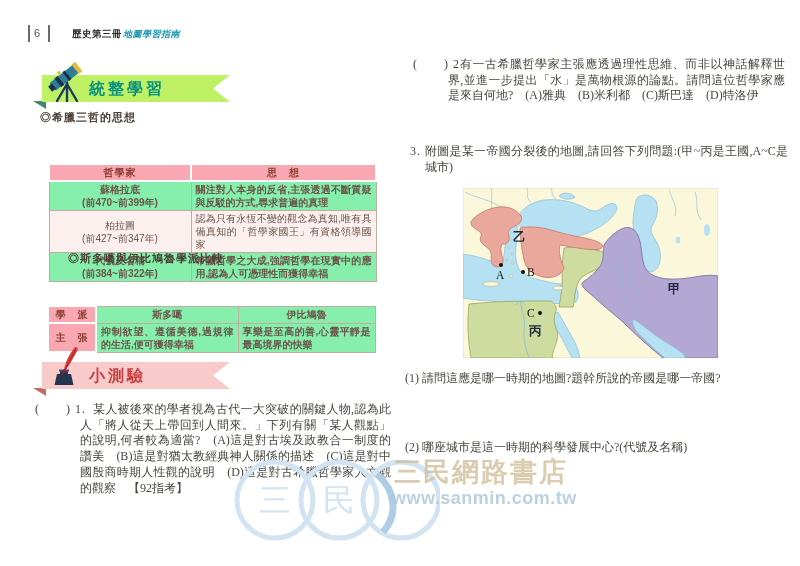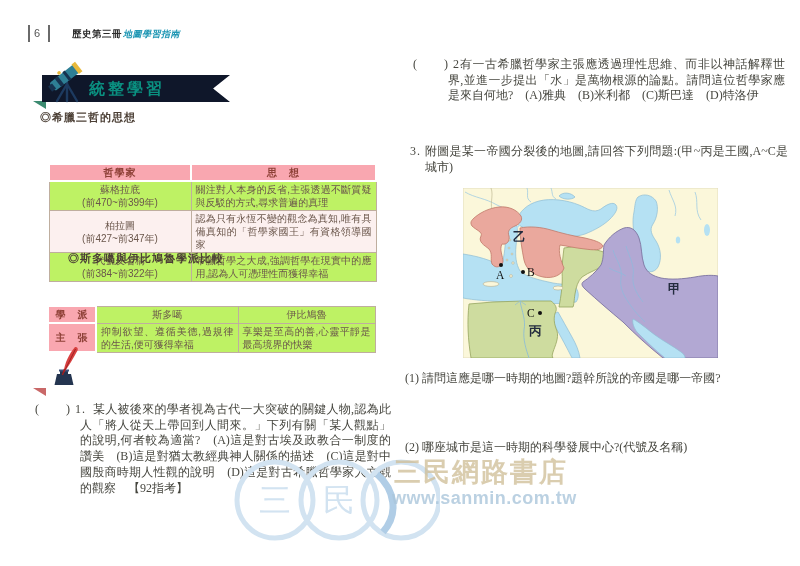--- a/index.html
+++ b/index.html
@@ -11,38 +11,38 @@
   .hdr-bar{position:absolute;width:2px;height:17px;background:#6a6a6a;}
   .hdr-num{position:absolute;font-family:"Liberation Sans",sans-serif;font-size:11px;color:#555;}
   .hdr-title{position:absolute;font-family:"Liberation Sans",sans-serif;font-size:9.5px;font-weight:bold;color:#2b2b2b;letter-spacing:.5px;}
   .hdr-sub{position:absolute;font-family:"Liberation Sans",sans-serif;font-size:9px;font-weight:bold;font-style:italic;color:#1f97b4;letter-spacing:.5px;margin-left:16px;}
 
   
   .ribbon{position:absolute;width:141px;height:27px;line-height:27px;
           clip-path:polygon(0 0,100% 0,91% 50%,100% 100%,0 100%);
           font-family:"Liberation Sans",sans-serif;font-weight:bold;font-size:16px;
           letter-spacing:3px;padding-left:47px;box-sizing:content-box;}
-  .ribbon.green{background:#0f172a;color:#0a9080;}
+  .ribbon.green{background:#bef264;color:#0a9080;}
   .ribbon.pink{background:#f9caca;color:#c8403f;}
   .fold{position:absolute;width:13px;height:8px;clip-path:polygon(100% 0,0 0,100% 100%);}
   .fold.green{background:#3b8a70;}
   .fold.pink{background:#c96868;}
 
   
   .sec-h{position:absolute;font-family:"Liberation Sans",sans-serif;font-size:11px;
          font-weight:bold;color:#4b3f35;letter-spacing:1px;}
 
   
   table.tb{border-collapse:collapse;table-layout:fixed;width:327px;
            font-family:"Liberation Sans",sans-serif;font-size:10px;color:#6a564b;line-height:13px;margin-top:36px;}
   table.tb th{background:#f9a7b0;color:#8e4037;font-weight:bold;border:2px solid #fff;
               text-align:center;letter-spacing:1px;}
   table.tb td{border:1px solid #bfae9f;padding:1px 4px;vertical-align:middle;}
   tr.h th{height:13px;}
-  td.ry{background:#bef264;}
+  td.ry{background:#86efac;font-weight:bold;}
   td.rp{background:#fcf0ef;}
   td.center{text-align:center;}
   td.twoLine{height:26px;}
   .tb .just{text-align:justify;}
 
   
   .q{position:absolute;font-size:12px;line-height:15.7px;color:#46463f;}
   .qprefix{position:absolute;left:0;top:0;letter-spacing:1px;white-space:pre;}
   .qbody{display:block;text-align:justify;}
   .subq{position:absolute;font-size:12px;color:#46463f;white-space:nowrap;font-family:Liberation Serif, serif;}
@@ -141,20 +141,23 @@
     </tr>
     <tr>
       <th>主　張</th>
       <td class="ry just twoLine">抑制欲望、遵循美德,過規律的生活,便可獲得幸福</td>
       <td class="ry just twoLine">享樂是至高的善,心靈平靜是最高境界的快樂</td>
     </tr>
   </tbody>
     </table>
 
   <div class="fold pink" style="left:33px;top:388px;"></div>
+  <div class="ribbon pink" style="left:42px;top:362px;">
+    <span>小測驗</span>
+  </div>
   <svg class="abs" style="left:46px;top:345px;" width="42" height="44" viewBox="0 0 42 44">
     <path d="M11,29 L25,29 L27.5,40 L8.5,40 Z" fill="#243550"></path>
     <rect x="14" y="25.5" width="8" height="5" fill="#243550"></rect>
     <rect x="13" y="24.5" width="10" height="2" fill="#3c517a"></rect>
     <path d="M29,2 C23,9 18.5,18 17.5,28 C22,22 27,14 31.5,5.5 C32.5,3.5 31,1.5 29,2 Z" fill="#d84040"></path>
     <path d="M17.5,28 L29.5,4" stroke="#a02020" stroke-width="1" fill="none"></path>
     <path d="M16.5,30 L18.5,24" stroke="#a02020" stroke-width="1.4" fill="none"></path>
   </svg>
 
   <div class="q" style="left:35px;top:402px;width:356px;">

